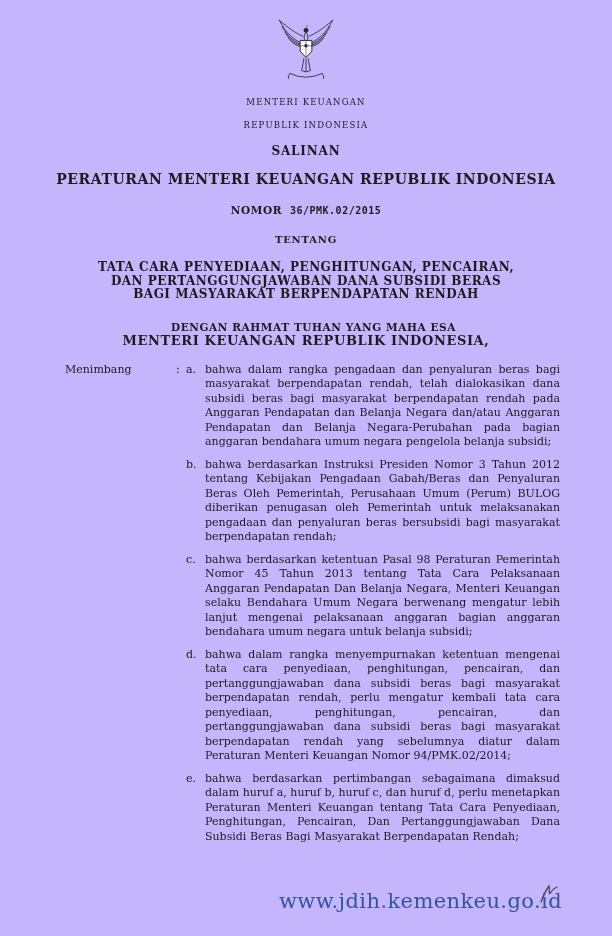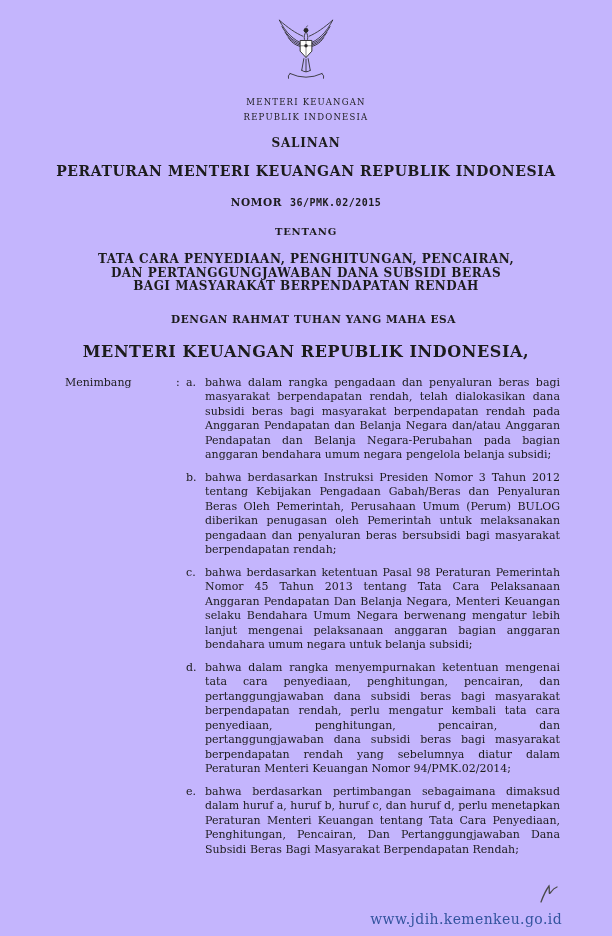--- a/index.html
+++ b/index.html
@@ -10,51 +10,51 @@
     width: 612px;
     height: 936px;
     background: #c4b5fd;
     font-family: "DejaVu Serif", "Liberation Serif", serif;
     color: #1c1c1c;
     overflow: hidden;
   }
   .header { text-align: center; padding-top: 12px; }
   .emblem-wrap { display: flex; justify-content: center; }
   .ministry-line { font-size: 8.5px; letter-spacing: 1.2px; line-height: 11px; margin-top: 7px; }
-  .ministry-line + .ministry-line { margin-top: 4px; }
+  .ministry-line + .ministry-line { margin-top: 12px; }
   .copy-label { font-size: 12px; font-weight: bold; letter-spacing: 0.8px; margin-top: 13px; }
   .reg-heading { font-size: 14px; font-weight: bold; letter-spacing: 0.6px; margin-top: 13px; }
   .number-line { font-size: 10.5px; font-weight: bold; letter-spacing: 0.6px; margin-top: 17px; }
   .number-value { font-family: "DejaVu Sans Mono", "Liberation Mono", monospace; font-weight: bold; font-size: 10px; letter-spacing: 0.5px; margin-left: 8px; }
   .about-label { font-size: 10px; font-weight: bold; letter-spacing: 0.8px; margin-top: 18px; }
   .subject { margin-top: 16px; }
   .subject-line { font-size: 12px; font-weight: bold; letter-spacing: 0.5px; line-height: 13.5px; }
   .invocation { font-size: 10.5px; font-weight: bold; letter-spacing: 0.6px; margin-top: 19px; padding-left: 15px; }
-  .issuer { font-size: 16px; font-weight: bold; letter-spacing: 0.6px; margin-top: 17px; }
+  .issuer { font-size: 13px; font-weight: bold; letter-spacing: 0.6px; }
 
   .considerations {
     display: flex;
     margin: 15px 52px 12px 65px;
     font-size: 11px;
     line-height: 14.5px;
   }
   .consider-label { width: 111px; flex: 0 0 111px; }
   .consider-colon { width: 10px; flex: 0 0 10px; }
   .consider-items { flex: 1; }
   .consider-item { display: flex; margin-bottom: 8px; }
   .consider-item:last-child { margin-bottom: 0; }
   .item-letter { width: 19px; flex: 0 0 19px; }
   .item-text { flex: 1; text-align: justify; }
 
   .initial-mark { position: absolute; right: 52px; bottom: 26px; }
   .footer-link {
     position: absolute;
     right: 50px;
-    bottom: 9px;
-    font-size: 14px;
+    bottom: 23px;
+    font-size: 21px;
     color: #33549e;
     letter-spacing: 0.4px;
     text-decoration: none;
     cursor: pointer;
     margin-top: 46px;
   }
 </style>
 </head>
 <body>
 

